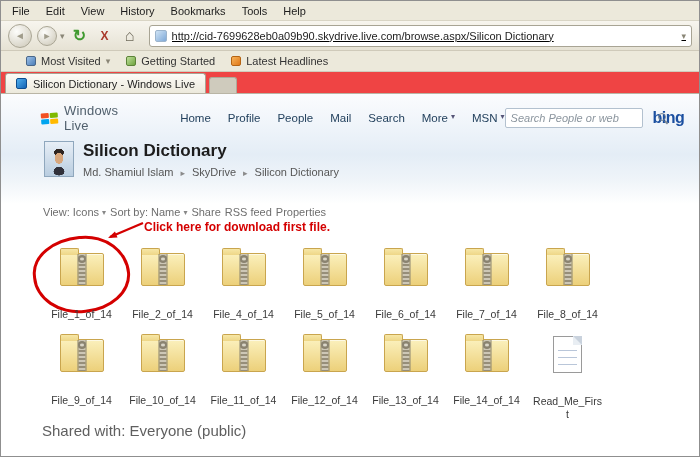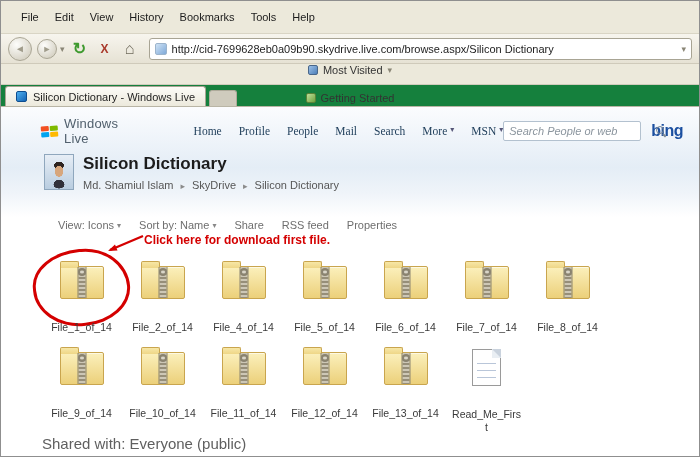--- a/index.html
+++ b/index.html
@@ -1,81 +1,81 @@
 <!DOCTYPE html>
 <html><head>
 <meta charset="utf-8">
 <style>
   * { box-sizing: border-box; }
   html,body { margin:0; padding:0; background:#fff; }
   body { font-family:"Liberation Sans", sans-serif; }
   .screen { position:relative; width:700px; height:457px; overflow:hidden; border:1px solid #8f8f8f; background:#fff; }
 
   
-  .menubar { height:33px; background:#ece9db; border-bottom:1px solid #d9d5c5; display:flex; align-items:center; padding-left:12px; font-size:11px; color:#1c1c1c; }
+  .menubar { height:20px; background:#ece9db; border-bottom:1px solid #d9d5c5; display:flex; align-items:center; padding-left:3px; font-size:11px; color:#1c1c1c; }
   .menu-item { padding:2px 8px; cursor:default; }
 
   .navbar { height:30px; background:linear-gradient(180deg,#f7f5ee 0%,#e6e2d4 100%); border-bottom:1px solid #cfcaba; display:flex; align-items:center; gap:5px; padding:0 7px; }
   .nav-circle { border-radius:50%; background:radial-gradient(circle at 35% 30%, #fdfdfb 0%, #d5d1c3 80%); border:1px solid #aaa695; display:flex; align-items:center; justify-content:center; color:#a09c8b; }
   .nav-circle.big { width:24px; height:24px; font-size:10px; }
   .nav-circle.small { width:20px; height:20px; font-size:9px; }
   .nav-drop { font-size:9px; color:#8a8676; margin-left:-2px; }
   .nav-glyph { width:20px; height:20px; display:flex; align-items:center; justify-content:center; font-size:15px; }
   .reload-glyph { color:#3f9a2f; font-weight:bold; font-size:16px; }
   .stop-glyph { color:#a93a2c; font-weight:bold; font-size:12px; }
   .home-glyph { color:#6f6b5c; font-size:16px; }
-  .urlbar { flex:1; height:22px; margin-left:4px; background:#fff; border:1px solid #a8a494; border-radius:3px; display:flex; align-items:center; padding:0 5px; gap:5px; }
+  .urlbar { flex:1; height:22px; margin-left:4px; background:#fff; border:1px solid #a8a494; border-radius:3px; display:flex; align-items:center; padding:0 5px; gap:5px;text-decoration:underline; }
   .favicon { width:12px; height:12px; border-radius:2px; background:linear-gradient(135deg,#cfe3f5 0%,#7fa9d8 100%); border:1px solid #9cb4cc; flex:none; }
   .url-input { flex:1; border:none; outline:none; background:transparent; font-family:inherit; font-size:11px; color:#222; padding:0; }
   .url-drop { font-size:9px; color:#8a8676; }
 
-  .bookmarksbar { height:21px; background:#ece9db; border-bottom:1px solid #d0ccbc; display:flex; align-items:center; gap:16px; padding:0 25px; font-size:11px; color:#333;flex-direction:column; }
+  .bookmarksbar { height:21px; background:#ece9db; border-bottom:1px solid #d0ccbc; display:flex; align-items:center; gap:16px; padding:0 25px; font-size:11px; color:#333; }
   .bm-item { display:flex; align-items:center; gap:5px; }
   .bm-ico { width:10px; height:10px; border-radius:2px; flex:none; }
   .bm-ico.blue { background:linear-gradient(135deg,#9cc0e8,#4d7fb8); border:1px solid #49678a; }
   .bm-ico.green { background:linear-gradient(135deg,#bfe09a,#6fa33f); border:1px solid #5c8338; }
   .bm-ico.orange { background:linear-gradient(135deg,#f7b35a,#e07818); border:1px solid #b56413; }
   .bm-drop { font-size:9px; color:#8a8676; }
 
-  .tabbar { height:22px; background:#15803d; border-bottom:1px solid #b9b5a5; display:flex; align-items:flex-end; padding:2px 4px 0 4px; }
+  .tabbar { height:22px; background:#ef4444; border-bottom:1px solid #b9b5a5; display:flex; align-items:flex-end; padding:2px 4px 0 4px; }
   .tab { height:20px; max-width:230px; background:linear-gradient(180deg,#fcfbf7,#ece9dc); border:1px solid #a8a494; border-bottom:none; border-radius:3px 3px 0 0; display:flex; align-items:center; gap:6px; padding:0 10px; font-size:11px; color:#1e1e1e; }
   .tab-favicon { width:11px; height:11px; border-radius:2px; background:linear-gradient(135deg,#4fb0ef 0%,#1463b4 100%); border:1px solid #0e4d8f; flex:none; }
   .tab-title { white-space:nowrap; overflow:hidden; text-overflow:ellipsis; }
   .tab-stub { width:28px; height:16px; margin-left:3px; background:#cfcbbd; border:1px solid #aeaa9a; border-bottom:none; border-radius:3px 3px 0 0; }
 
   
   .page { position:relative; height:454px; background:#fff; overflow:hidden; }
   .live-top { height:110px; background:linear-gradient(180deg,#fbfcfe 0%,#e4edf6 55%,#eff4f9 78%,#ffffff 100%); }
   .live-header { display:flex; align-items:center; padding:9px 8px 0 40px; }
   .wl-flag { display:grid; grid-template-columns:8px 8px; grid-template-rows:5px 5px; gap:1px; transform:rotate(-4deg); margin-right:6px; }
   .wl-flag i { display:block; border-radius:1px; }
   .wl-brand { font-size:13px; color:#51606d; letter-spacing:0.2px; }
   .live-nav { display:flex; gap:17px; margin-left:62px; font-size:11.5px; color:#24425e; }
-  .live-nav .lnk { display:flex; gap:3px; cursor:pointer;font-family:Liberation Serif, serif; }
+  .live-nav .lnk { display:flex; gap:3px; cursor:pointer; }
   .lnk-drop { font-size:8px; color:#557; }
   .searchbox { margin-left:auto; width:138px; height:20px; background:#fff; border:1px solid #b3c1cf; border-radius:2px; display:flex; align-items:center; padding:0 5px; gap:4px; }
   .search-input { flex:1; border:none; outline:none; background:transparent; font-family:inherit; font-size:11px; font-style:italic; color:#555; padding:0; }
   .search-input::placeholder { color:#8b959e; font-style:italic; }
   .magnifier { position:relative; width:11px; height:11px; flex:none; }
   .magnifier::before { content:""; position:absolute; left:0; top:0; width:6px; height:6px; border:1.5px solid #7a8794; border-radius:50%; }
   .magnifier::after { content:""; position:absolute; left:7px; top:7px; width:4px; height:1.6px; background:#7a8794; transform:rotate(45deg); transform-origin:left center; }
   .bing { margin:0 8px 0 10px; font-size:16px; font-weight:bold; color:#1b4fa0; letter-spacing:-0.5px; }
 
   .title-row { display:flex; gap:9px; margin:8px 0 0 43px; align-items:flex-start; }
   .avatar { width:30px; height:36px; border:1px solid #8fa7bd; flex:none;
     background:
       radial-gradient(ellipse 9px 7px at 50% 86%, #30303a 60%, transparent 62%),
       radial-gradient(ellipse 7px 9px at 50% 48%, #d7a67c 60%, transparent 62%),
       radial-gradient(ellipse 8px 6px at 50% 30%, #2e2420 60%, transparent 62%),
       linear-gradient(180deg,#e7eef6,#b9cde0); }
   .page-title { margin:0 0 5px 0; font-size:17px; font-weight:bold; color:#1c1c1c; }
   .breadcrumb { display:flex; align-items:flex-end; gap:7px; font-size:11px; color:#565656; }
   .crumb-sep { font-size:9px; color:#8a8a8a; }
 
-  .view-toolbar { position:absolute; left:57px; top:112px; display:flex; gap:18px; font-size:11px; color:#6e6e6e; }
+  .view-toolbar { position:absolute; left:42px; top:112px; display:flex; gap:4px; font-size:11px; color:#6e6e6e; }
   .tb-item { display:flex; align-items:center; gap:3px; cursor:pointer; }
   .tb-drop { font-size:8px; color:#888; }
 
   
   .annotation-text { position:absolute; left:143px; top:126px; font-size:12px; font-weight:bold; color:#d40000; }
   .annotation-arrow { position:absolute; left:100px; top:125px; }
   .annotation-circle { position:absolute; left:32px; top:142px; width:97px; height:77px; border:3px solid #d40000; border-radius:52% 48% 50% 50% / 46% 54% 48% 52%; transform:rotate(-5deg); }
 
   
   .files-row { position:absolute; left:40px; display:flex; }
@@ -314,20 +314,26 @@
           </span>
           <span class="file-label">File_12_of_14</span>
         </div>
       <div class="file-item">
           <span class="zip-icon">
             <i class="zip-pull"></i>
           </span>
           <span class="file-label">File_13_of_14</span>
         </div>
       <div class="file-item">
+          <span class="zip-icon">
+            <i class="zip-pull"></i>
+          </span>
+          <span class="file-label">File_14_of_14</span>
+        </div>
+      <div class="file-item">
           <span class="doc-icon"></span>
           <span class="file-label wrap">Read_Me_First</span>
         </div>
     </div>
 
     <div class="shared">Shared with: Everyone (public)</div>
   </div>
 
 </div>
 

